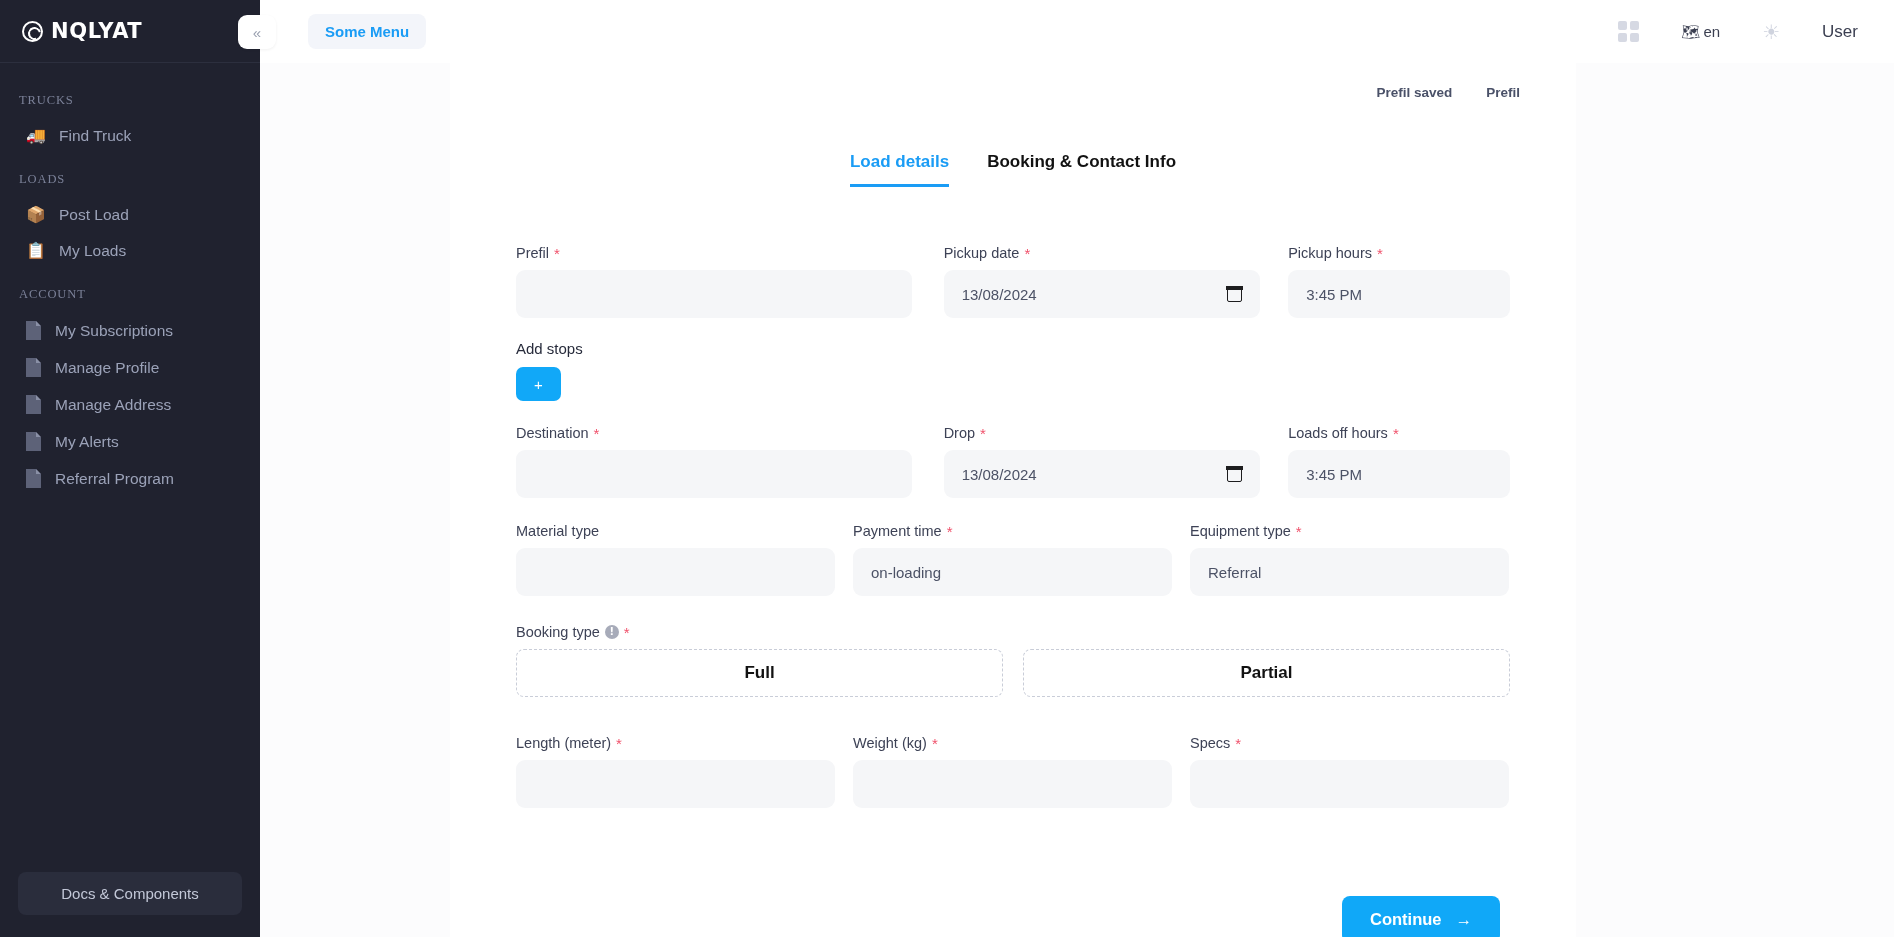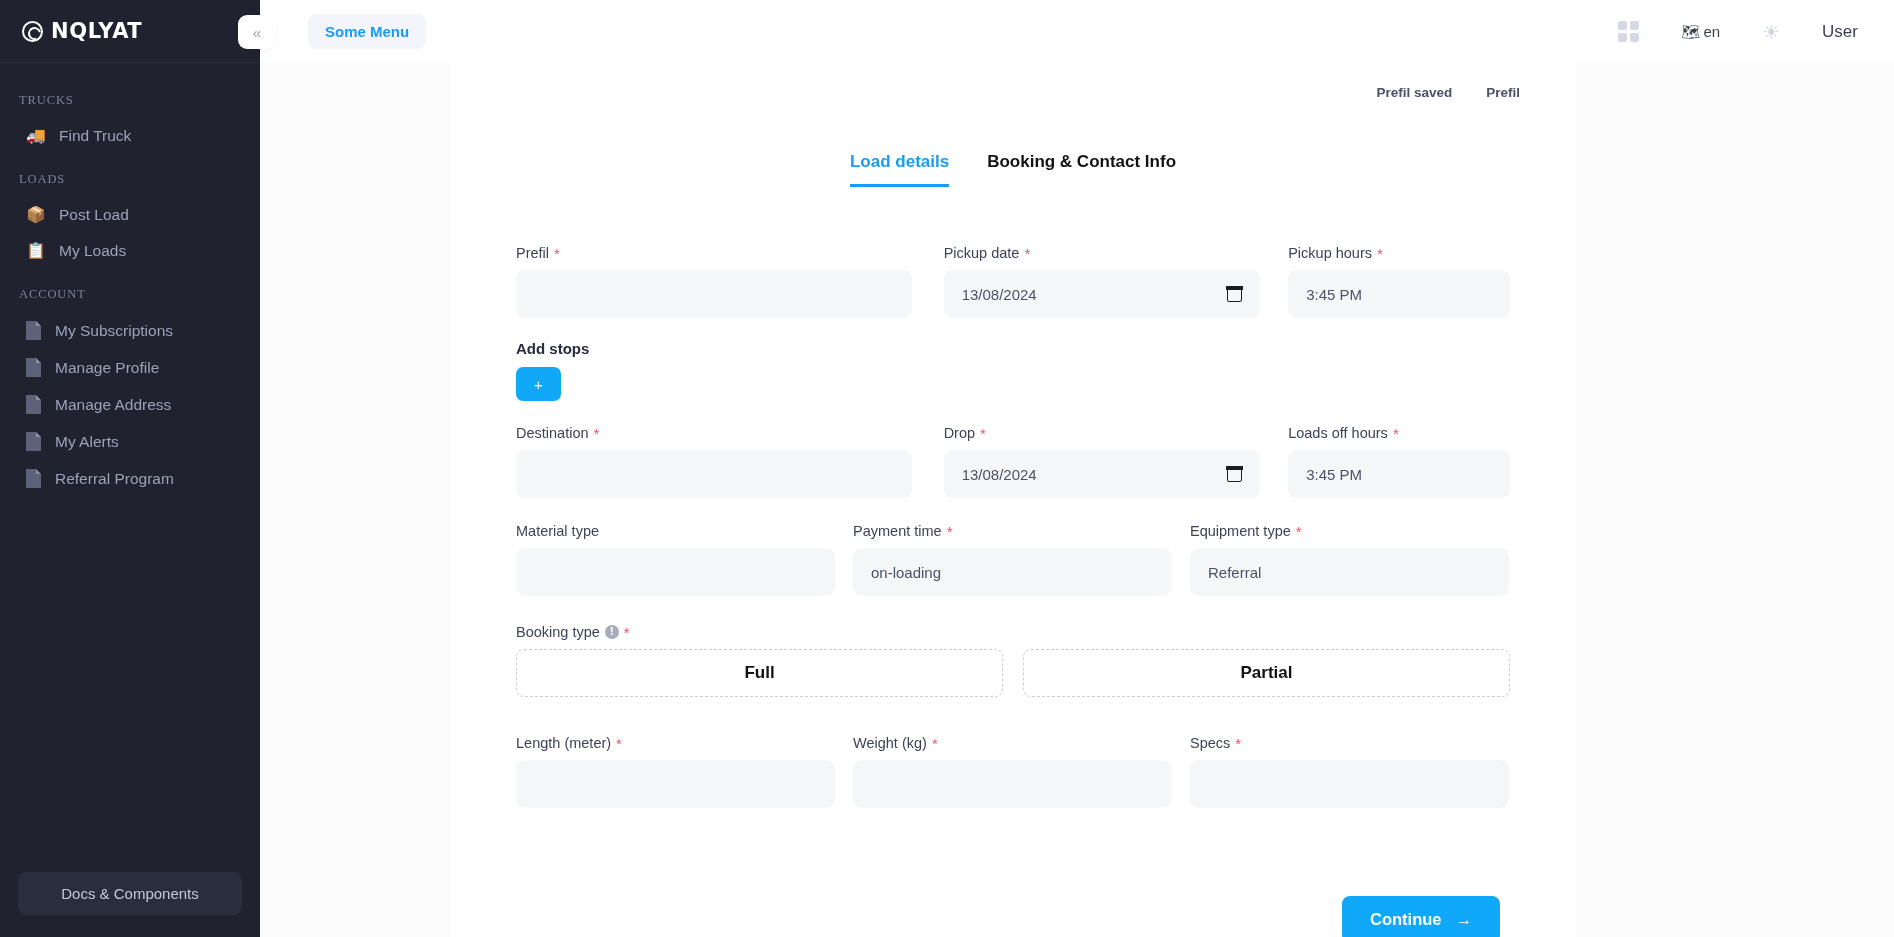--- a/index.html
+++ b/index.html
@@ -257,21 +257,21 @@
   .row-1 { gap: 0; }
   .col-origin { width: 420px; }
   .col-gap-a { width: 33px; }
   .col-date { width: 335px; }
   .col-gap-b { width: 30px; }
   .col-hours { width: 235px; }
 
   .add-stops {
     margin-top: 22px;
     font-size: 15px;
-    font-weight: 700;
+    font-weight: 400;
     color: #272b3b;
   }
   .plus-btn {
     margin-top: 10px;
     width: 45px; height: 34px;
     background: #11a8f8;
     border: none; border-radius: 7px;
     color: #ffffff; font-size: 15px;
     cursor: pointer;
     display: flex; align-items: center; justify-content: center;

